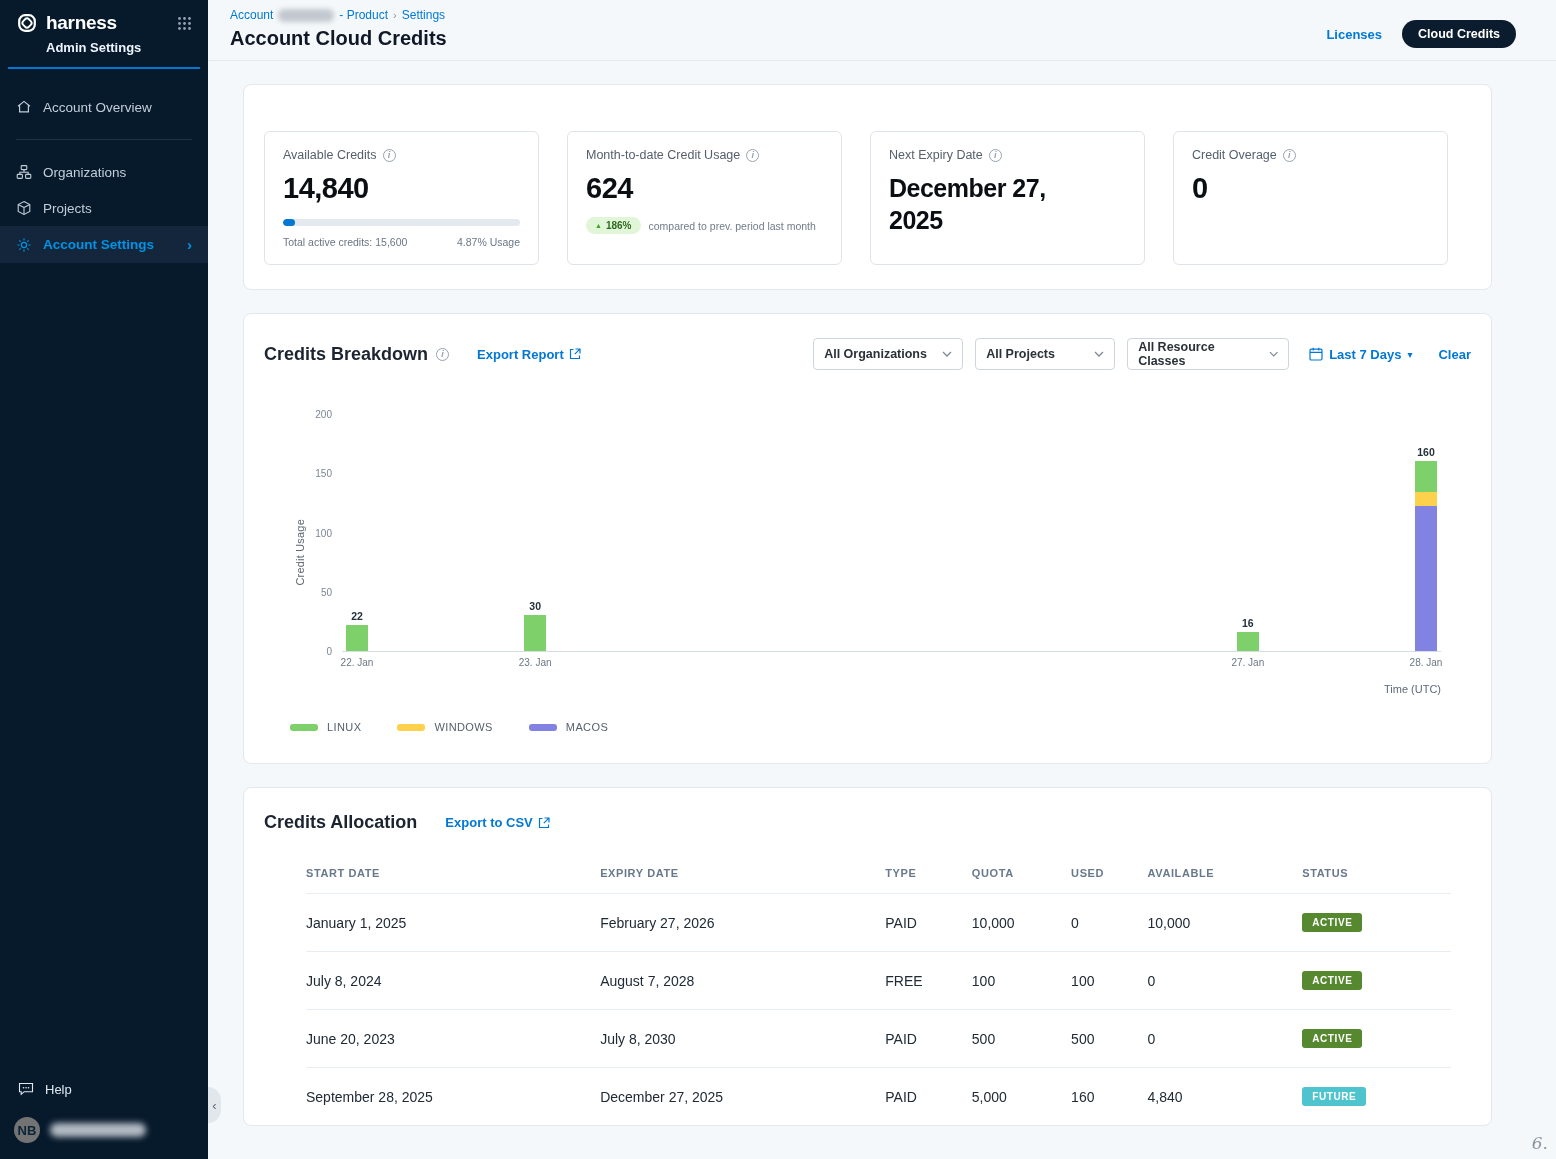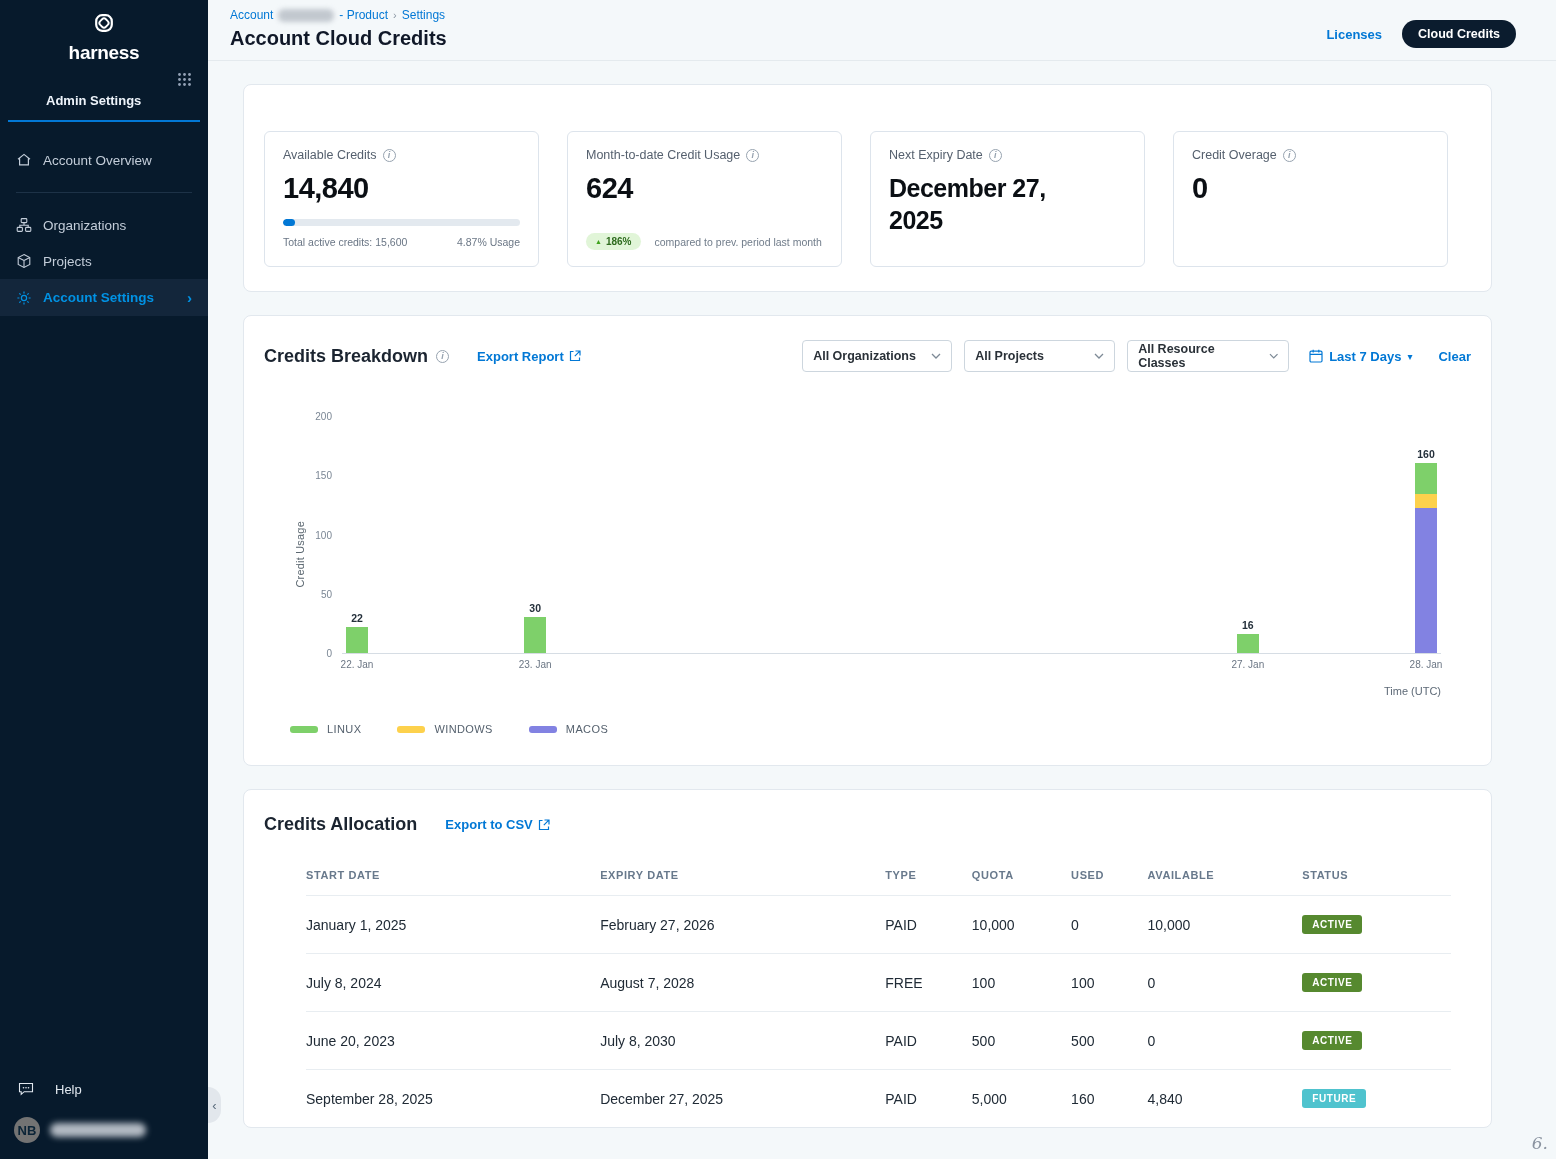--- a/index.html
+++ b/index.html
@@ -10,35 +10,35 @@
     display: flex;
     color: #1b2430;
   }
 
   
   .sidebar {
     width: 208px; flex-shrink: 0; background: #071a2c; color: #c3cdd9;
     position: relative; display: flex; flex-direction: column;
   }
   .sidebar-header { margin: 0 8px; padding: 12px 8px 12px; border-bottom: 2px solid #0278d5; }
-  .logo-row { display: flex; align-items: center; gap: 8px; flex-direction: column; }
+  .logo-row { display: flex; align-items: center; gap: 8px; }
   .brand-name { color: #fff; font-size: 19px; font-weight: 700; letter-spacing: -0.3px; }
   .apps-icon { margin-left: auto; cursor: pointer; display: flex; }
   .brand-subtitle { color: #eef4fb; font-size: 13px; font-weight: 700; margin: 6px 0 0 30px; }
   .nav { margin-top: 20px; }
   .nav-item {
     display: flex; align-items: center; gap: 11px; padding: 10px 16px;
     font-size: 13.5px; color: #c3cdd9; cursor: pointer;
   }
   .nav-item svg { flex-shrink: 0; }
   .nav-item.active { background: #13263b; color: #0092e4; font-weight: 700; }
   .nav-item.active .chev { margin-left: auto; font-size: 15px; color: #0092e4; }
   .nav-divider { height: 1px; background: #1d3247; margin: 14px 16px; }
   .sidebar-bottom { position: absolute; bottom: 0; left: 0; right: 0; padding-bottom: 12px; }
-  .help-row { display: flex; align-items: center; gap: 20px; padding: 12px 18px; font-size: 13px; color: #e1e8ef; cursor: pointer; }
+  .help-row { display: flex; align-items: center; gap: 10px; padding: 12px 18px; font-size: 13px; color: #e1e8ef; cursor: pointer; }
   .avatar-row { display: flex; align-items: center; gap: 10px; padding: 8px 14px 4px; }
   .avatar { width: 26px; height: 26px; border-radius: 50%; background: #737373; color: #0b2437; font-size: 13px; font-weight: 700; display: flex; align-items: center; justify-content: center; }
   .blur-blob-dark { width: 96px; height: 14px; border-radius: 7px; background: #c6ccd4; filter: blur(3px); opacity: 0.9; }
   .collapse-handle {
     position: absolute; top: 1087px; left: 208px; width: 13px; height: 36px;
     background: #e2e7ec; border-radius: 0 18px 18px 0; display: flex; align-items: center;
     justify-content: center; color: #5a6b7c; font-size: 13px; cursor: pointer; z-index: 6;
   }
 
   
@@ -71,39 +71,39 @@
   .info-icon {
     width: 13px; height: 13px; border: 1px solid #97a3b0; border-radius: 50%;
     color: #97a3b0; font-size: 9px; font-style: italic; font-weight: 700;
     display: inline-flex; align-items: center; justify-content: center; flex-shrink: 0;
   }
   .stat-value { font-size: 29px; font-weight: 700; color: #0b0f14; margin-top: 10px; letter-spacing: -0.5px; }
   .stat-value.date { font-size: 25px; line-height: 32px; max-width: 200px; }
   .progress-track { margin-top: 14px; height: 7px; background: #e3e9ef; border-radius: 4px; overflow: hidden; }
   .progress-fill { height: 100%; background: #0278d5; border-radius: 4px; }
   .stat-footer { display: flex; justify-content: space-between; font-size: 10.5px; color: #6a7685; margin-top: 10px; }
-  .mtd-row { display: flex; align-items: center; gap: 14px; margin-top: 28px; }
+  .mtd-row { display: flex; align-items: center; gap: 8px; margin-top: 12px; }
   .up-badge {
     display: inline-flex; align-items: center; gap: 4px; background: #e1f5d8; color: #2e6b1e;
     font-size: 10px; font-weight: 700; padding: 3px 9px; border-radius: 10px;
   }
   .up-badge .arr { font-size: 7px; color: #3fa31c; }
   .mtd-note { font-size: 10.5px; color: #707c8a; }
 
   
   .breakdown-header { display: flex; align-items: center; }
   .bd-title-wrap { display: flex; align-items: center; gap: 8px; }
   .export-link { display: inline-flex; align-items: center; gap: 5px; margin-left: 28px; }
   .filters { margin-left: auto; display: flex; align-items: center; gap: 12px; }
   .select-box {
     height: 32px; border: 1px solid #cdd6de; border-radius: 4px; background: #fff;
     font-size: 12.5px; font-weight: 600; color: #2a3138; display: flex; align-items: center;
     justify-content: space-between; padding: 0 10px; cursor: pointer; gap: 10px;
   }
-  .sel-org { width: 150px; } .sel-proj { width: 151px; } .sel-res { width: 162px; }
+  .sel-org { width: 150px; } .sel-proj { width: 140px; } .sel-res { width: 162px; }
   .date-ctrl { display: flex; align-items: center; gap: 6px; color: #0278d5; font-size: 13px; font-weight: 700; cursor: pointer; margin-left: 8px; }
   .clear-link { margin-left: 14px; }
 
   .chart-area { position: relative; margin: 44px 30px 0 78px; }
   .y-axis-title {
     position: absolute; left: -48px; top: 105px; font-size: 11px; color: #5b6770;
     writing-mode: vertical-rl; transform: rotate(180deg); letter-spacing: 0.2px;
   }
   .plot { position: relative; height: 238px; border-bottom: 1px solid #d6dde4; }
   .ytick { position: absolute; right: calc(100% + 10px); transform: translateY(50%); font-size: 10px; color: #7a8694; }

